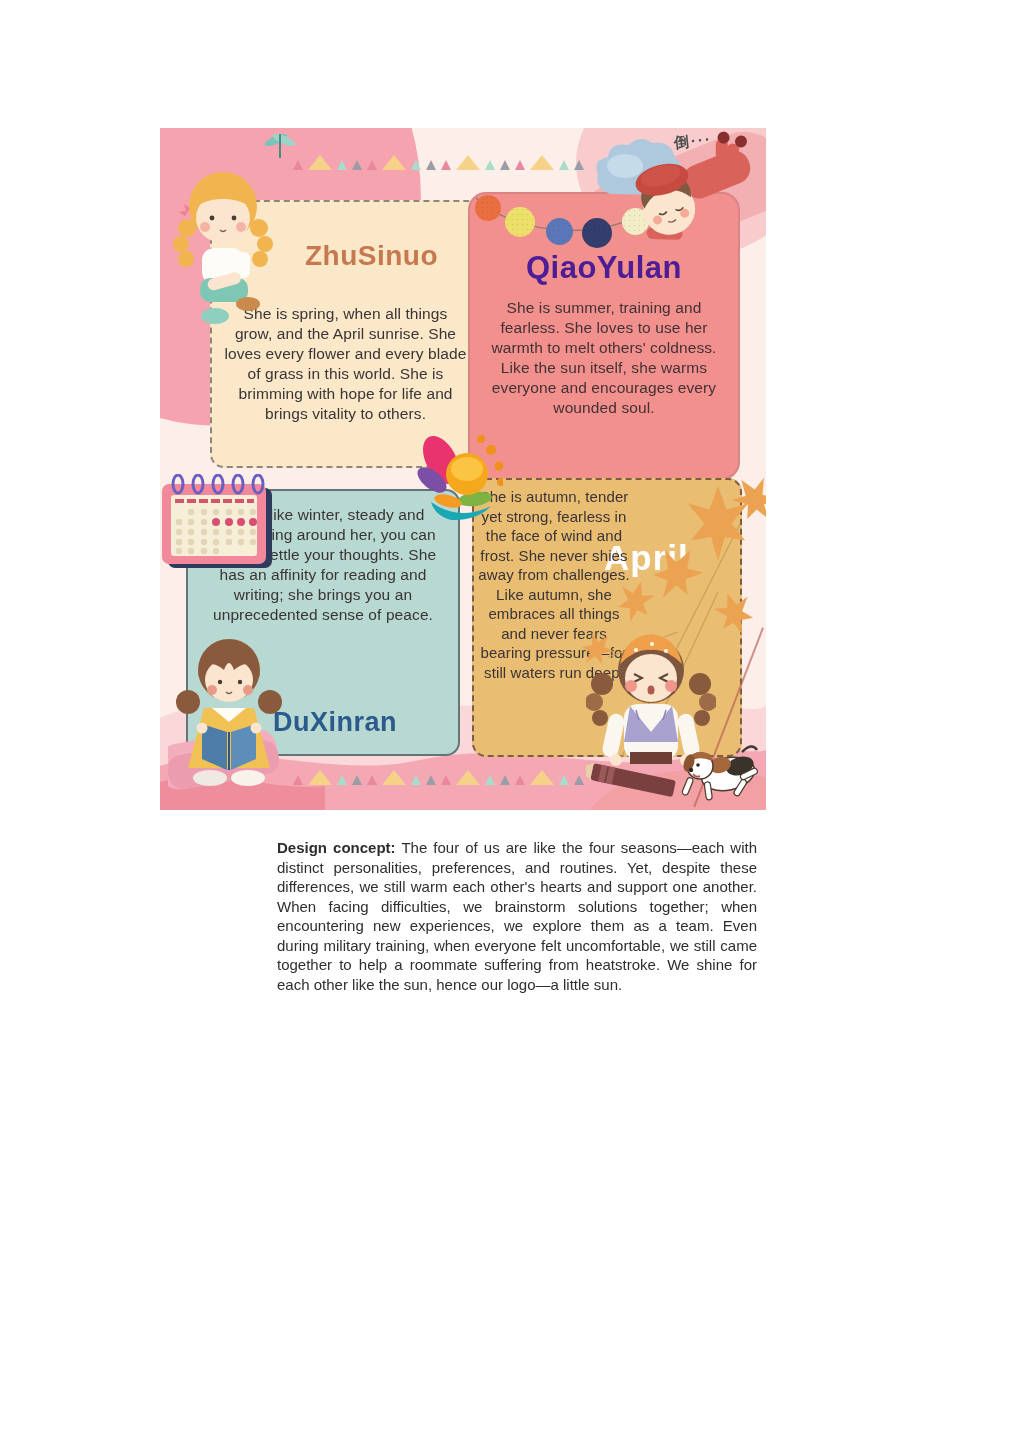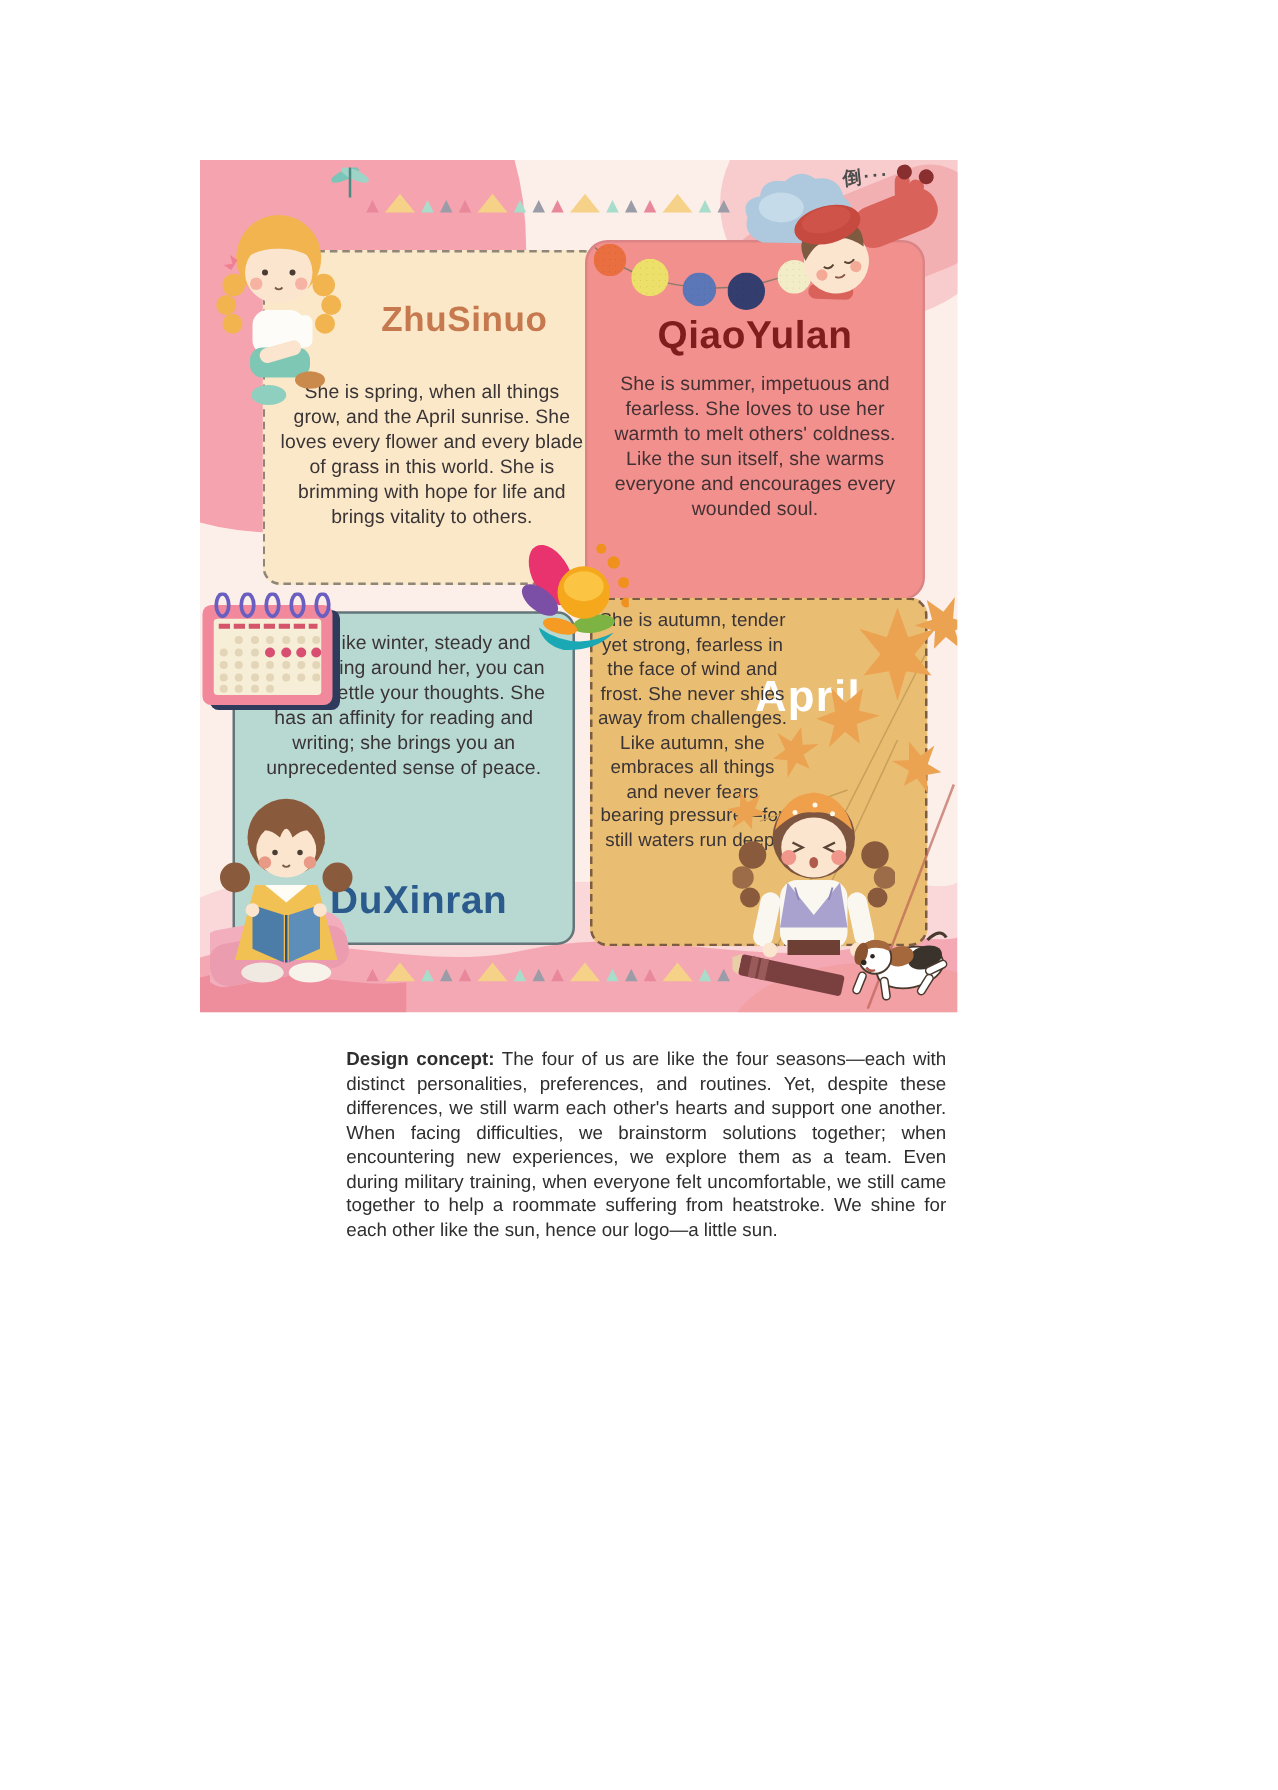--- a/index.html
+++ b/index.html
@@ -32,26 +32,26 @@
   
   .card{position:absolute;box-sizing:border-box;z-index:2;}
   .card-body{position:absolute;text-align:center;color:#3a3436;font-size:15.5px;line-height:20px;letter-spacing:.1px;}
   .card-title{position:absolute;font-weight:bold;letter-spacing:.5px;}
 
   .card-zhusinuo{left:26px;top:72px;width:271px;height:268px;background:#fae8c8;border:2px dashed #8f8677;border-radius:14px;margin-left:24px;}
   .c1-title{left:58px;right:6px;top:38px;text-align:center;font-size:28px;color:#c6794e;}
   .c1-body{left:12px;right:12px;top:102px;}
 
   .card-qiaoyulan{left:308px;top:64px;width:272px;height:288px;background:#f2908d;border:2px solid #db8486;border-radius:18px;}
-  .c2-title{left:0;right:0;top:56px;text-align:center;font-size:31px;color:#7f1d1d;}
+  .c2-title{left:0;right:0;top:56px;text-align:center;font-size:31px;color:#4c1d95;}
   .c2-body{left:10px;right:10px;top:104px;color:#433134;}
 
   .card-duxinran{left:26px;top:361px;width:274px;height:267px;background:#b8d8d2;border:2px solid #64757a;border-radius:14px;}
   .c3-body{left:14px;right:14px;top:14px;}
-  .c3-title{left:24px;right:0;bottom:16px;text-align:center;font-size:31px;color:#2b5a8c;}
+  .c3-title{left:24px;right:0;bottom:16px;text-align:center;font-size:27px;color:#2b5a8c;}
 
   .card-lvyize{left:312px;top:350px;width:270px;height:279px;background:#e9bd72;border:2px dashed #7d5c44;border-radius:14px;}
   .c4-title{left:130px;top:58px;font-size:35px;color:#ffffff;letter-spacing:1px;}
   .c4-body{left:4px;top:7px;width:152px;font-size:15px;line-height:19.5px;}
 
   
   .garland-line{position:absolute;left:310px;top:54px;z-index:3;}
   .pom{position:absolute;border-radius:50%;z-index:3;
        background-image:radial-gradient(rgba(0,0,0,.14) 18%, transparent 20%);background-size:5px 5px;}
   .pom-orange{left:315px;top:67px;width:26px;height:26px;background-color:#e96f41;}
@@ -116,21 +116,21 @@
         <span class="tri tri-s t-gray"></span>
     </div>
 
     <div class="card card-zhusinuo">
       <div class="card-title c1-title">ZhuSinuo</div>
       <div class="card-body c1-body">She is spring, when all things grow, and the April sunrise. She loves every flower and every blade of grass in this world. She is brimming with hope for life and brings vitality to others.</div>
     </div>
 
     <div class="card card-qiaoyulan">
       <div class="card-title c2-title">QiaoYulan</div>
-      <div class="card-body c2-body">She is summer, impetuous and fearless. She loves to use her warmth to melt others' coldness. Like the sun itself, she warms everyone and encourages every wounded soul.</div>
+      <div class="card-body c2-body">She is summer, training and fearless. She loves to use her warmth to melt others' coldness. Like the sun itself, she warms everyone and encourages every wounded soul.</div>
     </div>
 
     <div class="card card-duxinran">
       <div class="card-body c3-body">She is like winter, steady and calm. Being around her, you can always settle your thoughts. She has an affinity for reading and writing; she brings you an unprecedented sense of peace.</div>
       <div class="card-title c3-title">DuXinran</div>
     </div>
 
     <div class="card card-lvyize">
       <div class="card-title c4-title">April</div>
       <div class="card-body c4-body">She is autumn, tender yet strong, fearless in the face of wind and frost. She never shies away from challenges. Like autumn, she embraces all things and never fears bearing pressure—for still waters run deep.</div>

